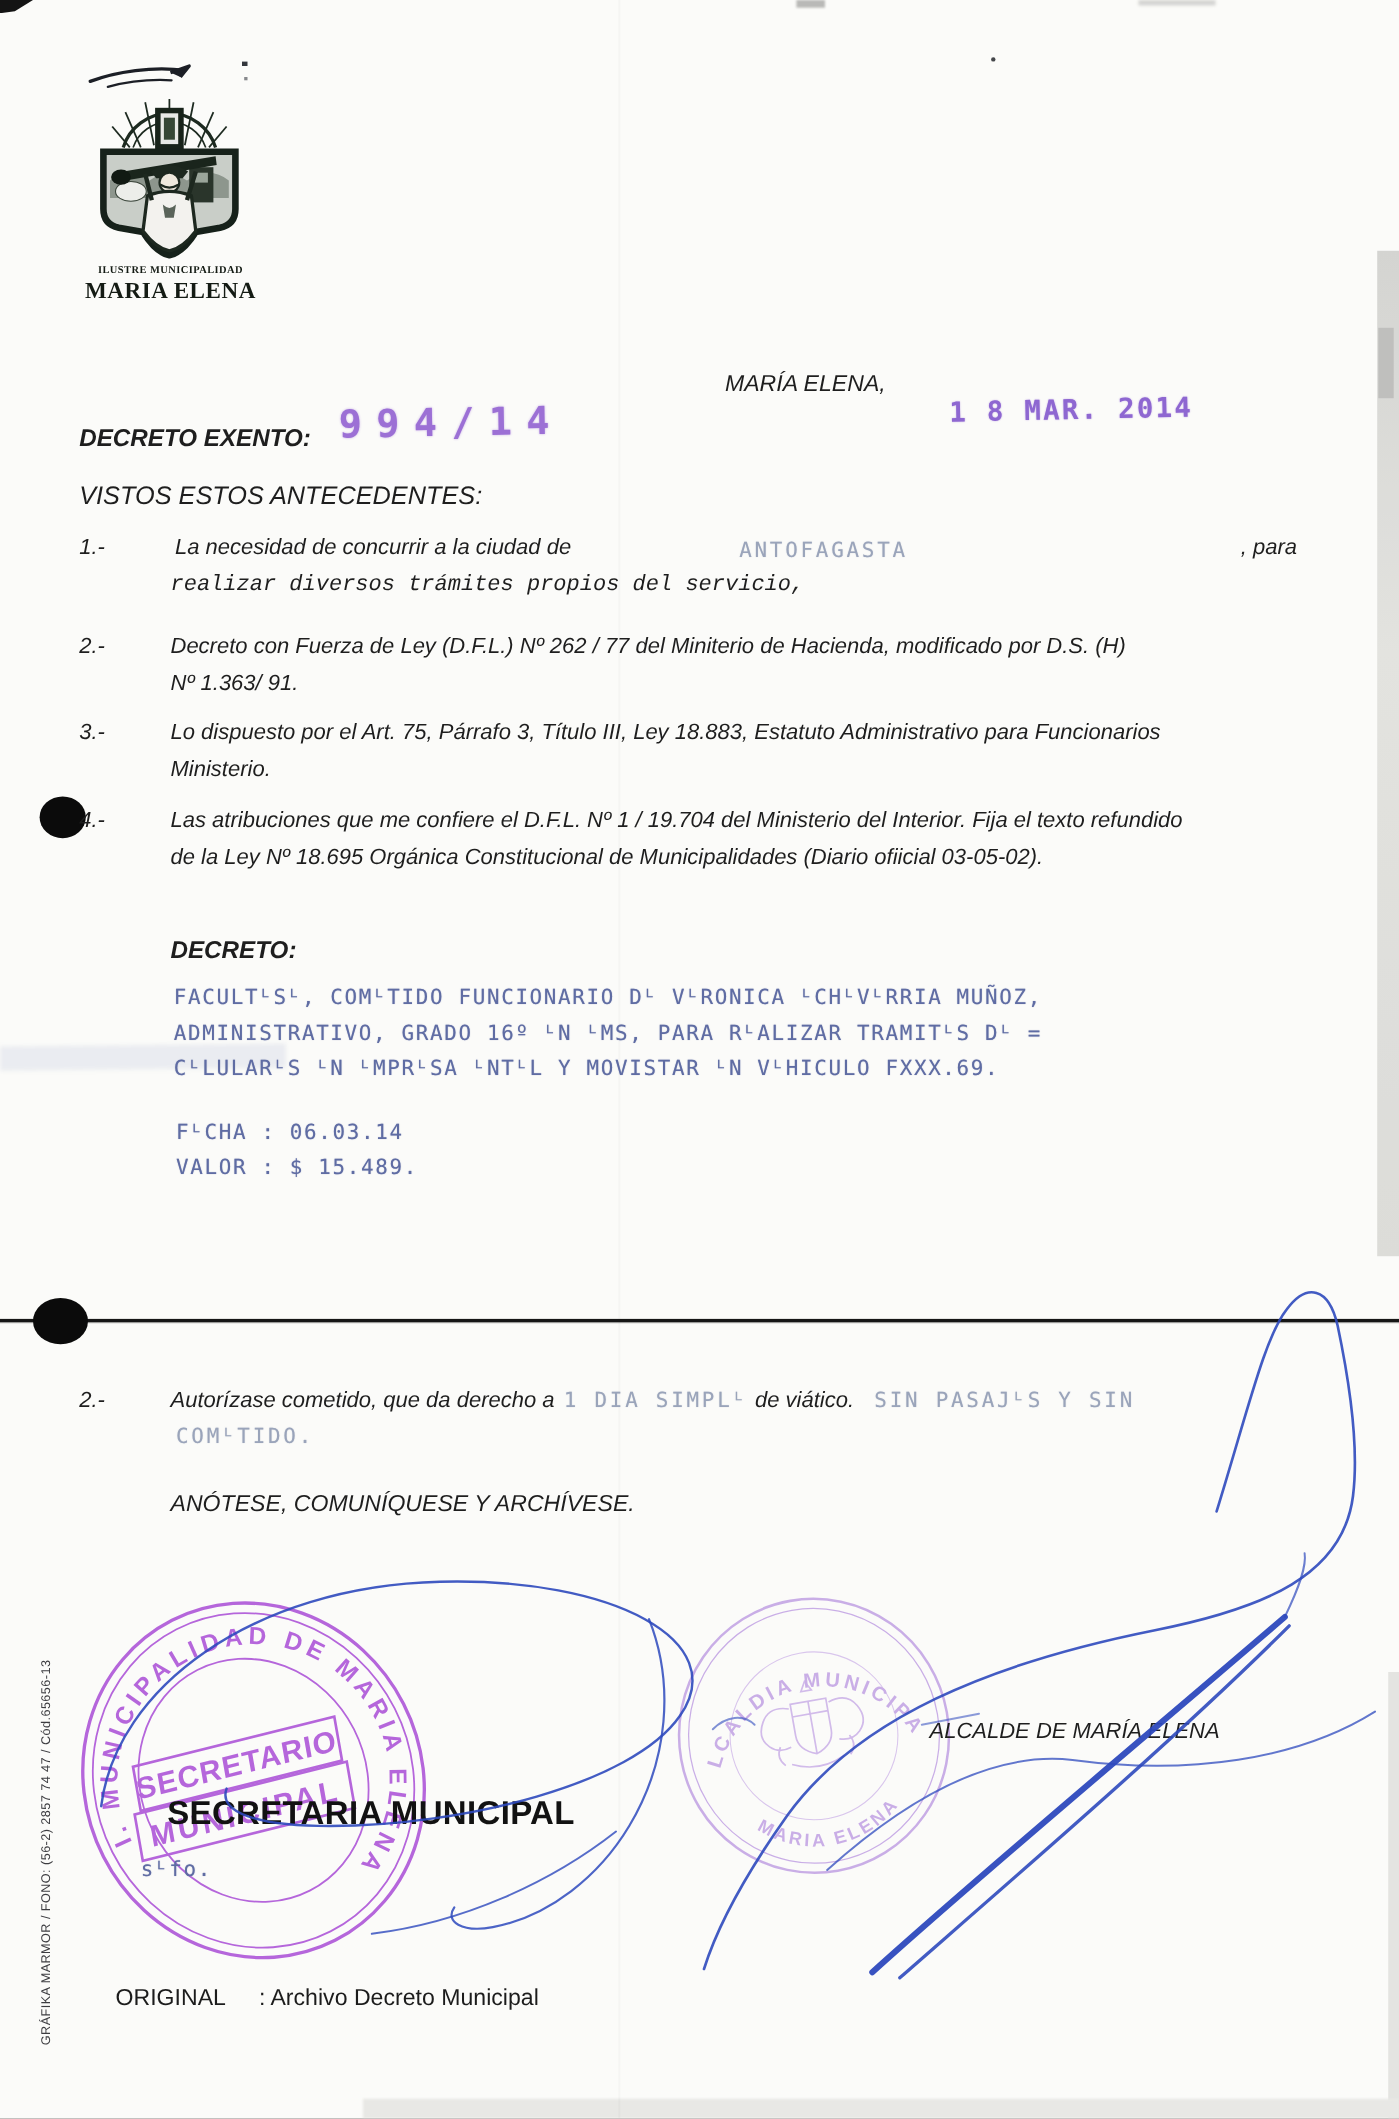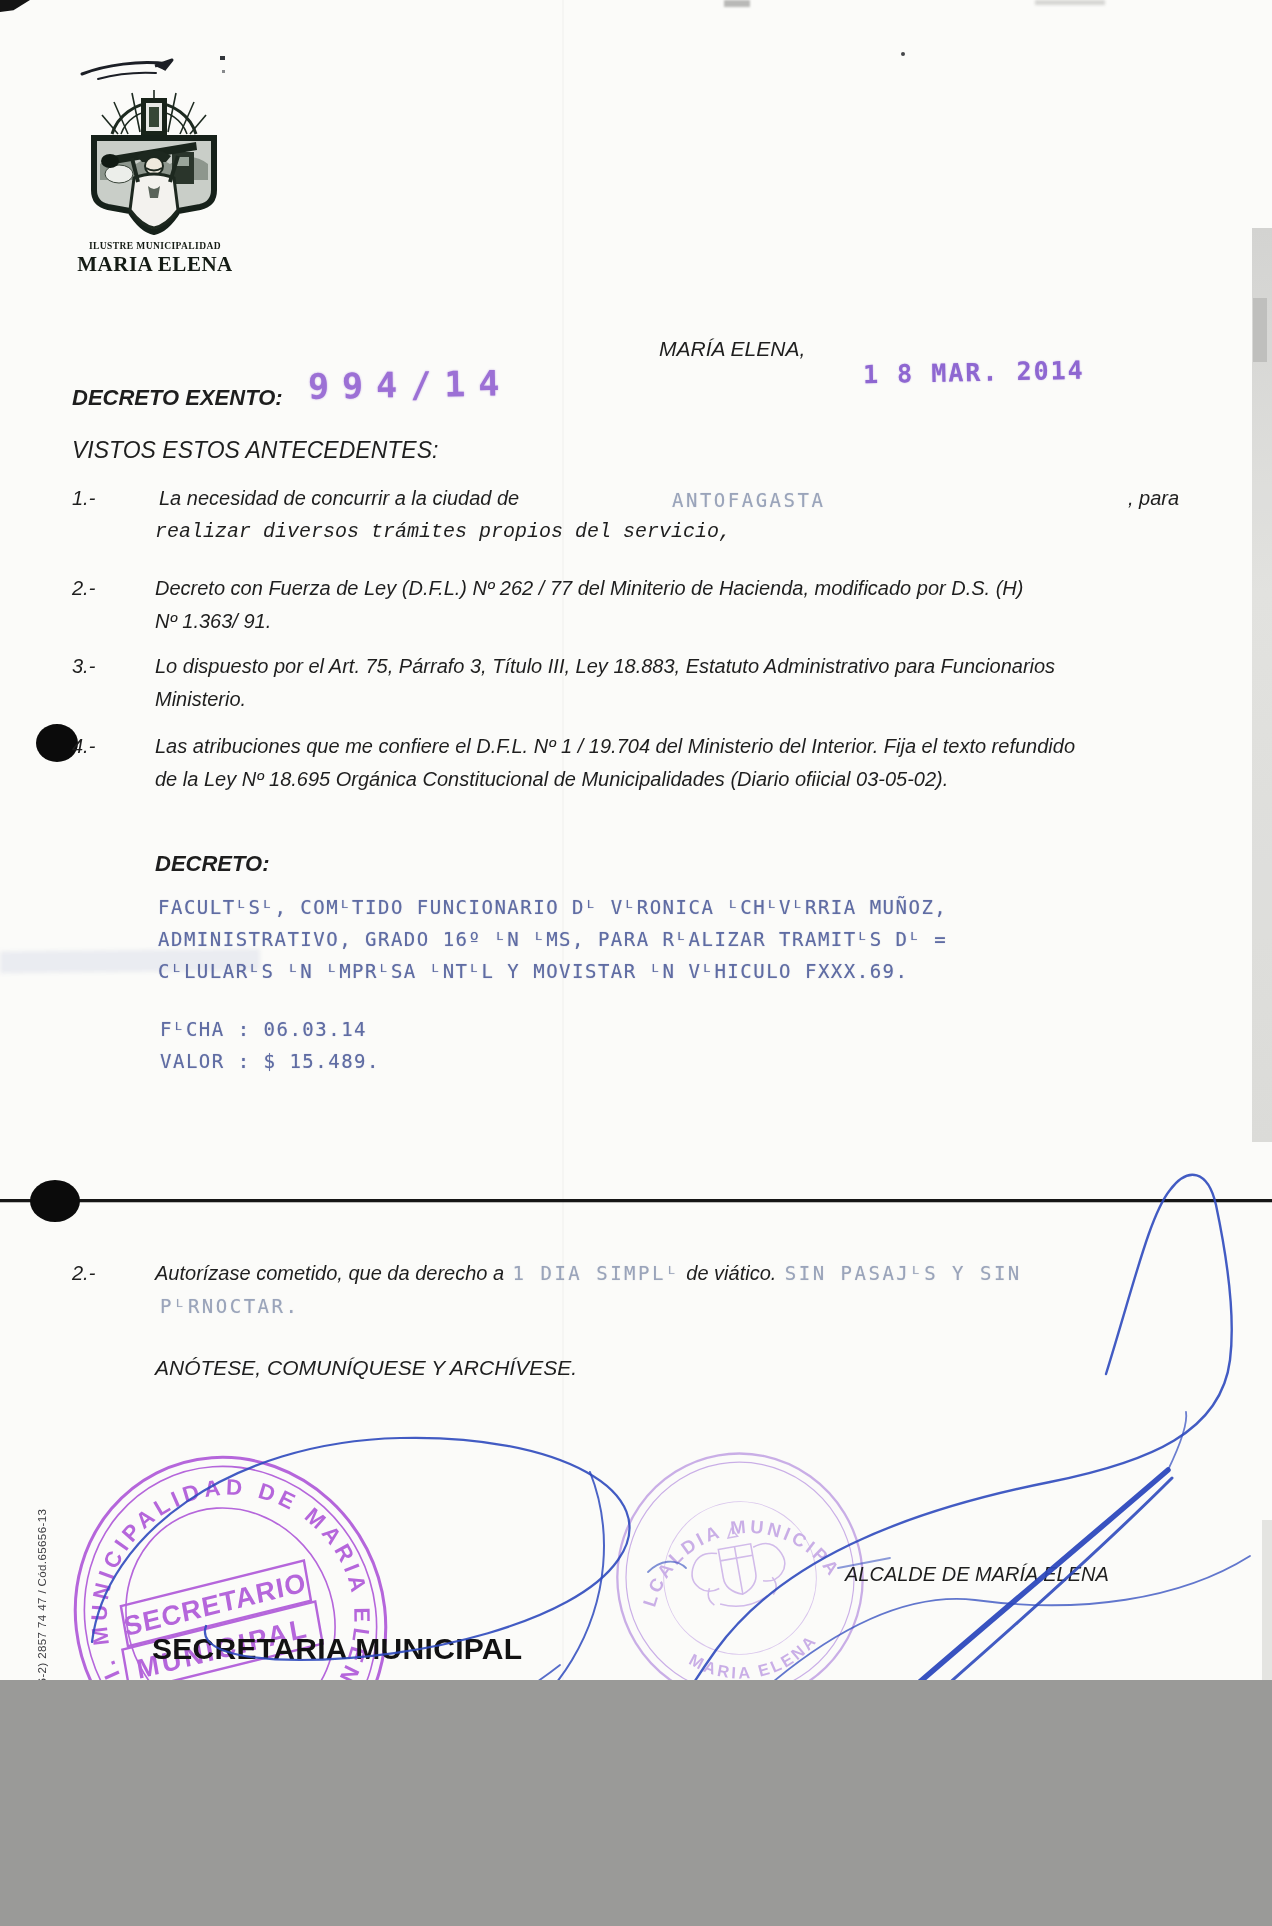--- a/index.html
+++ b/index.html
@@ -1,16 +1,16 @@
 <!DOCTYPE html>
 <html><head>
 <meta charset="utf-8">
 <style>
   html,body{margin:0;padding:0;background:#9a9a98;}
-  #page{position:relative;width:1272px;height:1680px;background:#fbfbf9;overflow:hidden;
+  #page{position:relative;width:1272px;height:1926px;background:#fbfbf9;overflow:hidden;
         font-family:"Liberation Sans",sans-serif;}
   .abs{position:absolute;}
   .it{font-family:"Liberation Sans",sans-serif;font-style:italic;color:#1e1e1e;font-size:20px;white-space:nowrap;}
   .itb{font-weight:bold;}
   .tw{font-family:"DejaVu Sans Mono","DejaVu Sans",monospace;color:#5f6ca3;font-size:19px;
       letter-spacing:1.5px;white-space:nowrap;text-shadow:0 0 1px rgba(95,108,163,.55);}
   .tw-light{color:#9aa4ba;text-shadow:0 0 1px rgba(154,164,186,.5);letter-spacing:2.5px;}
   .stamp-ink{color:#8357cd;text-shadow:0 0 1.5px rgba(131,87,205,.6);}
   .serif{font-family:"Liberation Serif",serif;color:#141b14;}
   .rule{background:#161616;box-shadow:0 1px 0 rgba(0,0,0,.25);}
@@ -114,23 +114,23 @@
   <div class="abs tw" style="left:160px;top:1050px;">VALOR : $ 15.489.</div>
 
   <div class="abs rule" style="left:0;top:1199px;width:1272px;height:3px;"></div>
   <div class="abs dot" style="left:30px;top:1180px;width:50px;height:42px;"></div>
 
   <div class="abs it" style="left:72px;top:1262px;">2.-</div>
   <div class="abs" style="left:155px;top:1262px;white-space:nowrap;">
     <span class="it">Autorízase cometido, que da derecho a</span>
     <span class="tw tw-light" style="margin:0 2px 0 4px;">1 DIA SIMPLᴸ</span>
     <span class="it">de viático.</span>
-    <span class="tw tw-light" style="margin-left:4px;">SIN PASAJᴸS Y SIN</span>
+    <span class="tw tw-light" style="margin-left:14px;">SIN PASAJᴸS Y SIN</span>
   </div>
-  <div class="abs tw tw-light" style="left:160px;top:1295px;">PᴸRNOCTAR.</div>
+  <div class="abs tw tw-light" style="left:160px;top:1295px;">COMᴸTIDO.</div>
   <div class="abs it" style="left:155px;top:1356px;font-size:21px;">ANÓTESE, COMUNÍQUESE Y ARCHÍVESE.</div>
 
   <svg class="abs" style="left:58px;top:1436px;opacity:.78;filter:blur(.4px);" width="345" height="365" viewBox="0 0 340 360">
     <g transform="rotate(-27 170 180)" stroke="#a23dd3" fill="none">
       <ellipse cx="170" cy="180" rx="151" ry="161" stroke-width="3"></ellipse>
       <ellipse cx="170" cy="180" rx="142" ry="152" stroke-width="1.6"></ellipse>
       <ellipse cx="170" cy="180" rx="101" ry="111" stroke-width="1.6"></ellipse>
       <path id="lring" d="M 48 180 a 122 122 0 1 1 244 0 a 122 122 0 1 1 -244 0" fill="none" stroke="none"></path>
       <text font-size="22" font-weight="bold" letter-spacing="4.5" fill="#a23dd3" stroke="none">
         <textPath href="#lring">I. MUNICIPALIDAD DE MARIA ELENA</textPath>

